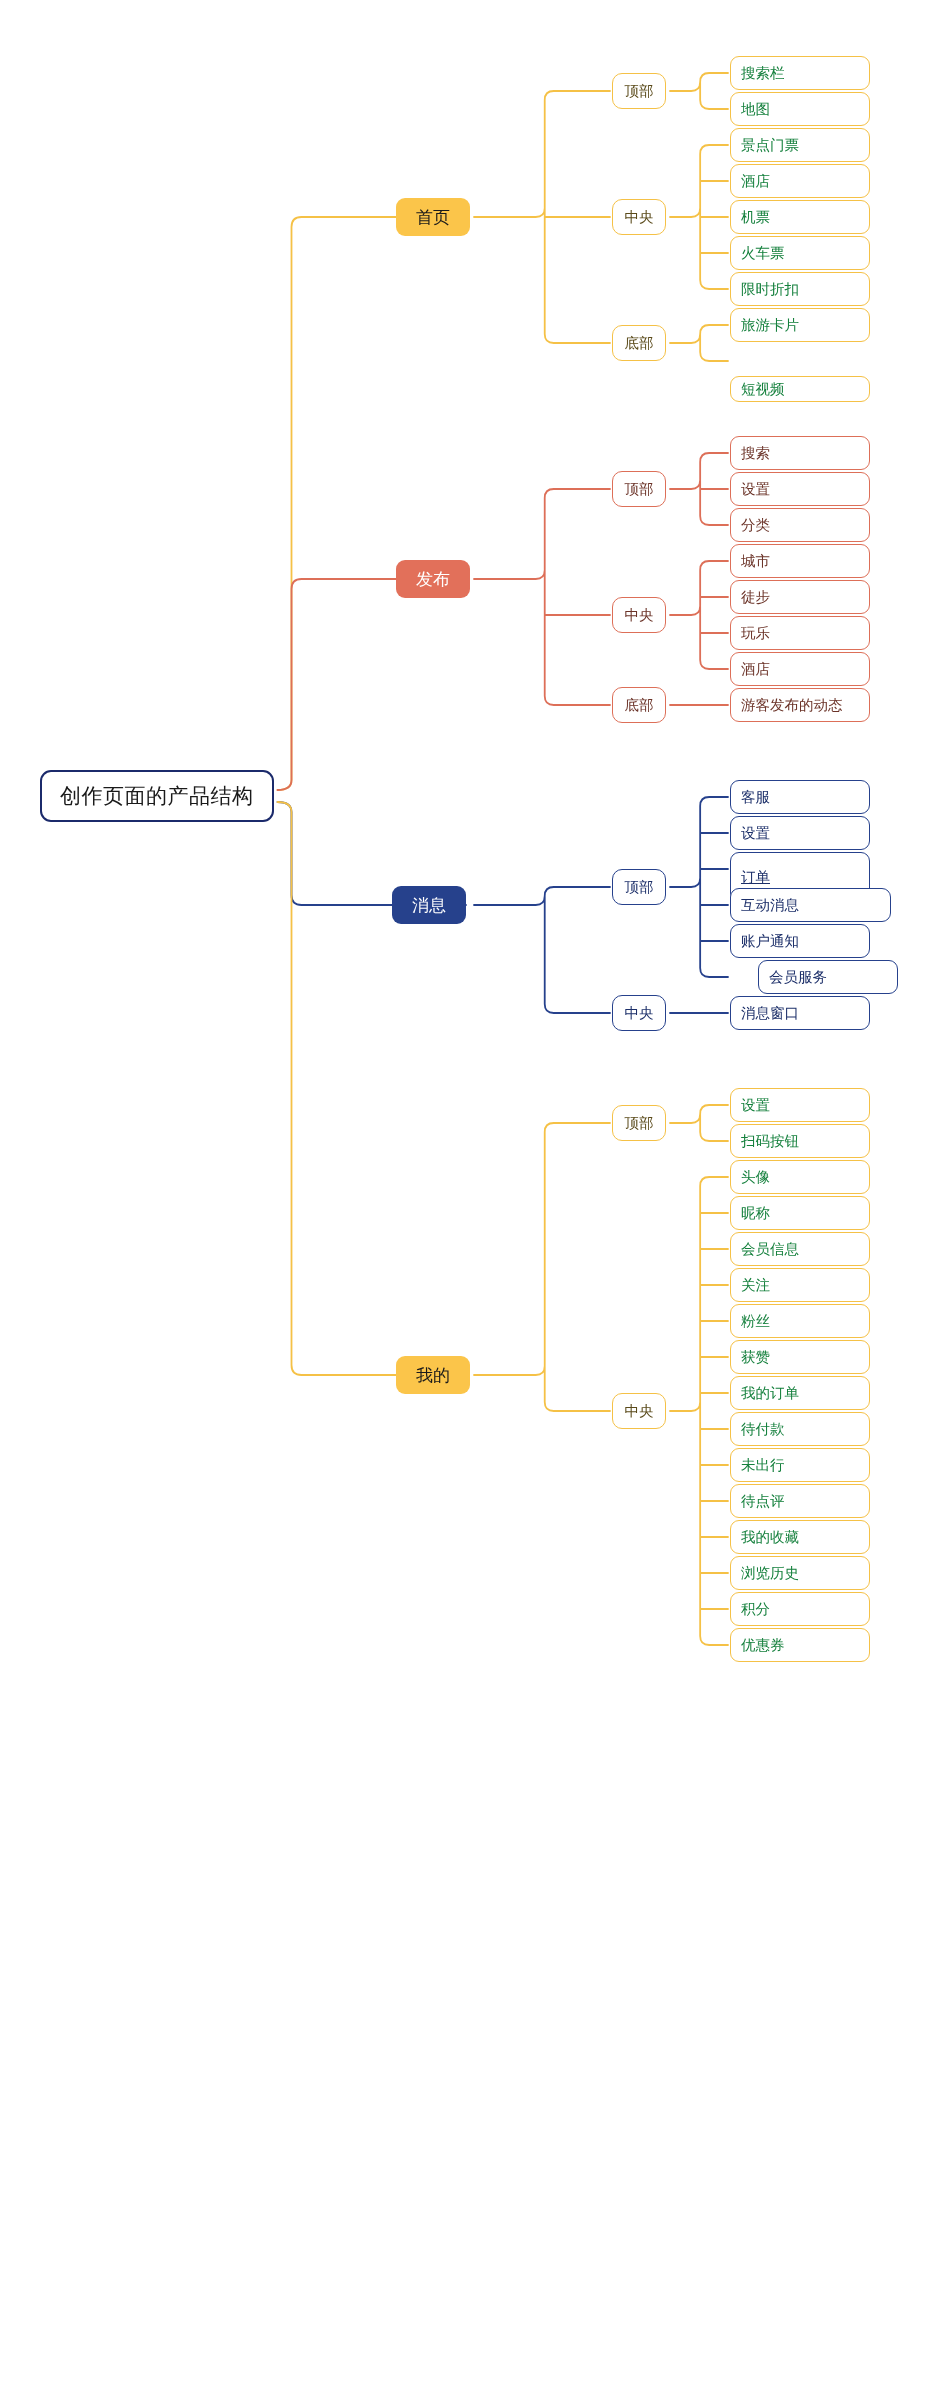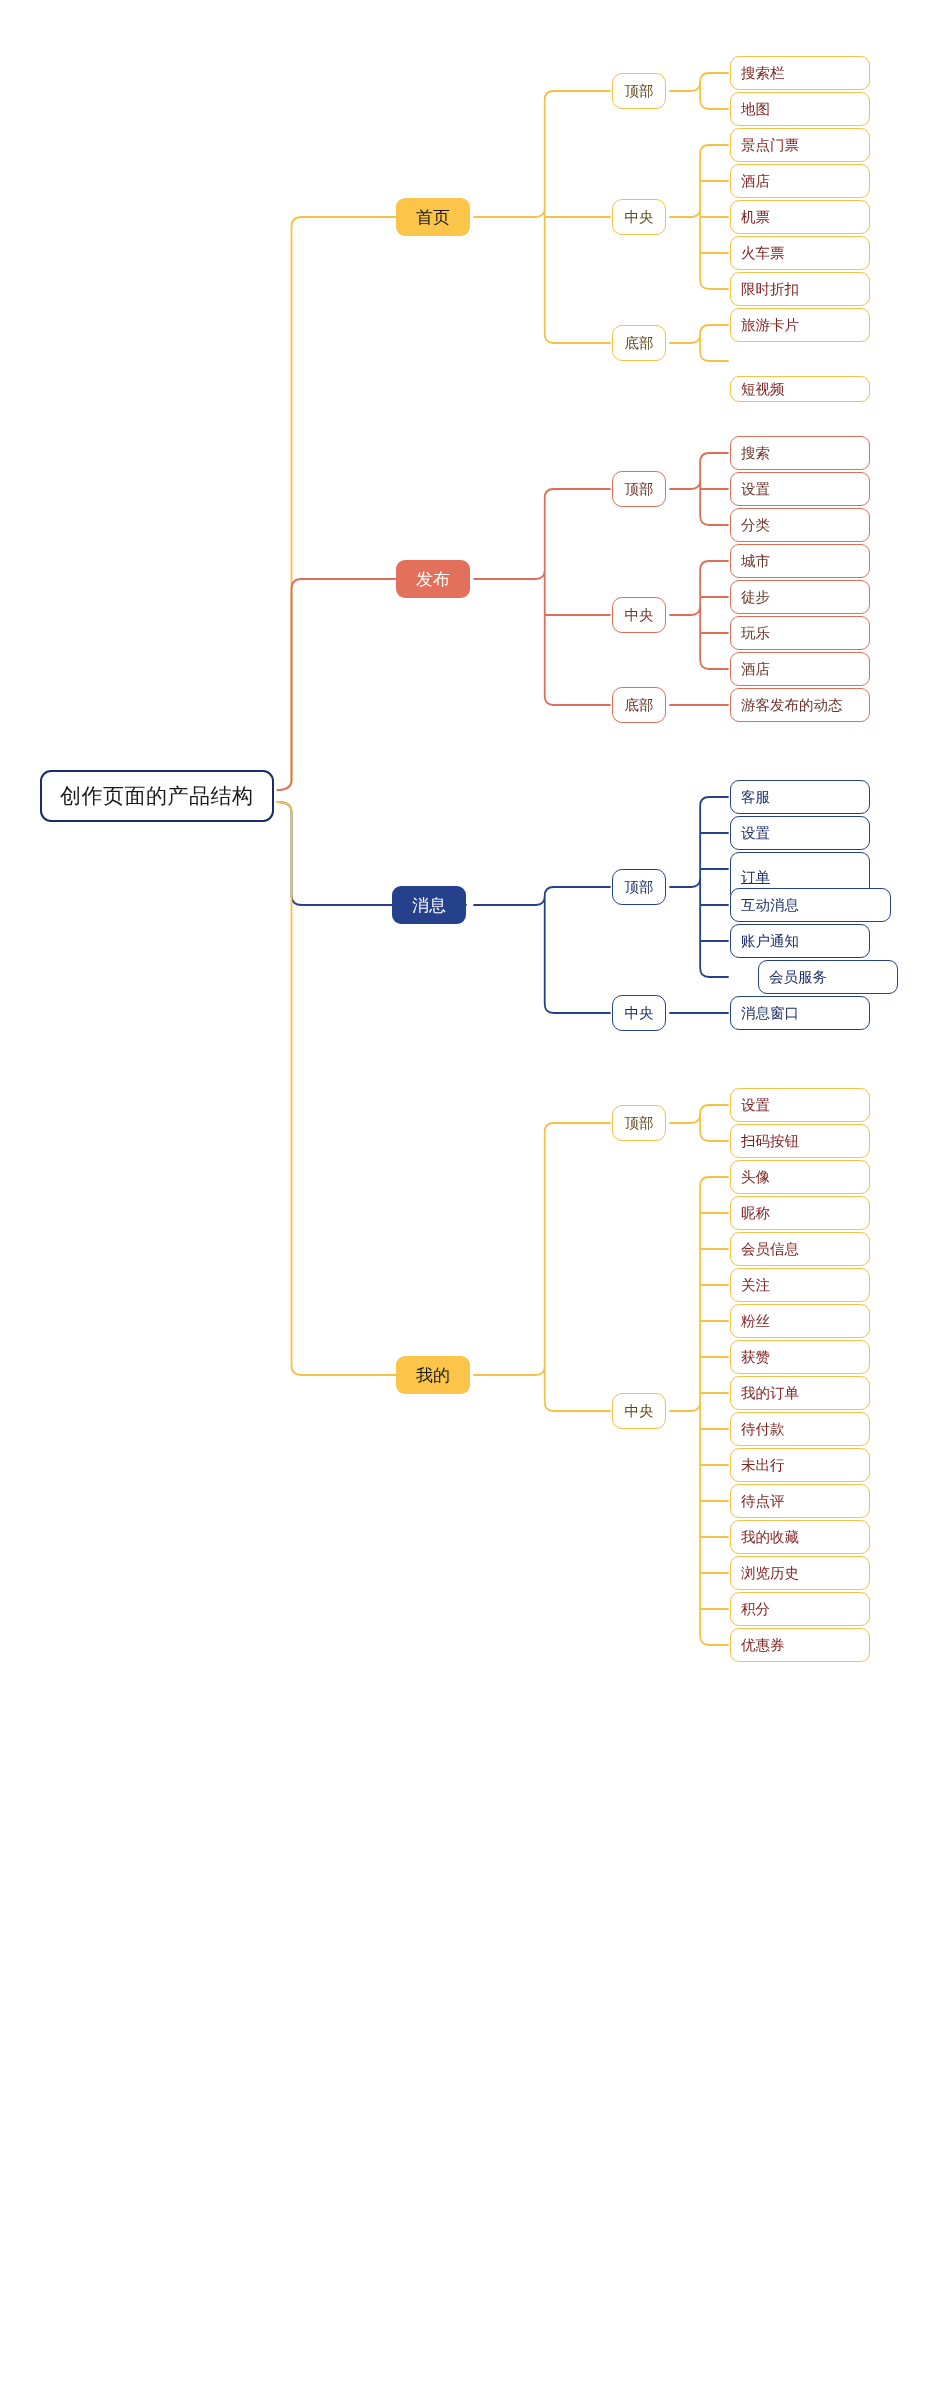--- a/index.html
+++ b/index.html
@@ -36,21 +36,21 @@
   }
   .l2.c-yellow{border:1.8px solid #f5c146;color:#5a4a1a;}
   .l2.c-red{border:1.8px solid #dd6f58;color:#6b3328;}
   .l2.c-blue{border:1.8px solid #26418c;color:#1c2f69;}
 
   
   .leaf{
     border-radius:9px;height:34px;width:140px;padding-left:10px;
     background:#fff;font-size:14.5px;white-space:nowrap;
   }
-  .leaf.c-yellow{border:1.8px solid #f5c146;color:#7f1d1d;}
+  .leaf.c-yellow{border:1.8px solid #f5c146;color:#15803d;}
   .leaf.c-red{border:1.8px solid #dd6f58;color:#6b3328;}
   .leaf.c-blue{border:1.8px solid #26418c;color:#1c2f69;}
 
   .footer{
     position:absolute;left:0;right:0;bottom:28px;text-align:center;
     font-size:13.5px;color:#d8d8d8;letter-spacing:.6px;
   }
   .footer b{color:#cfcfcf;font-weight:bold;}
 </style>
 </head>

